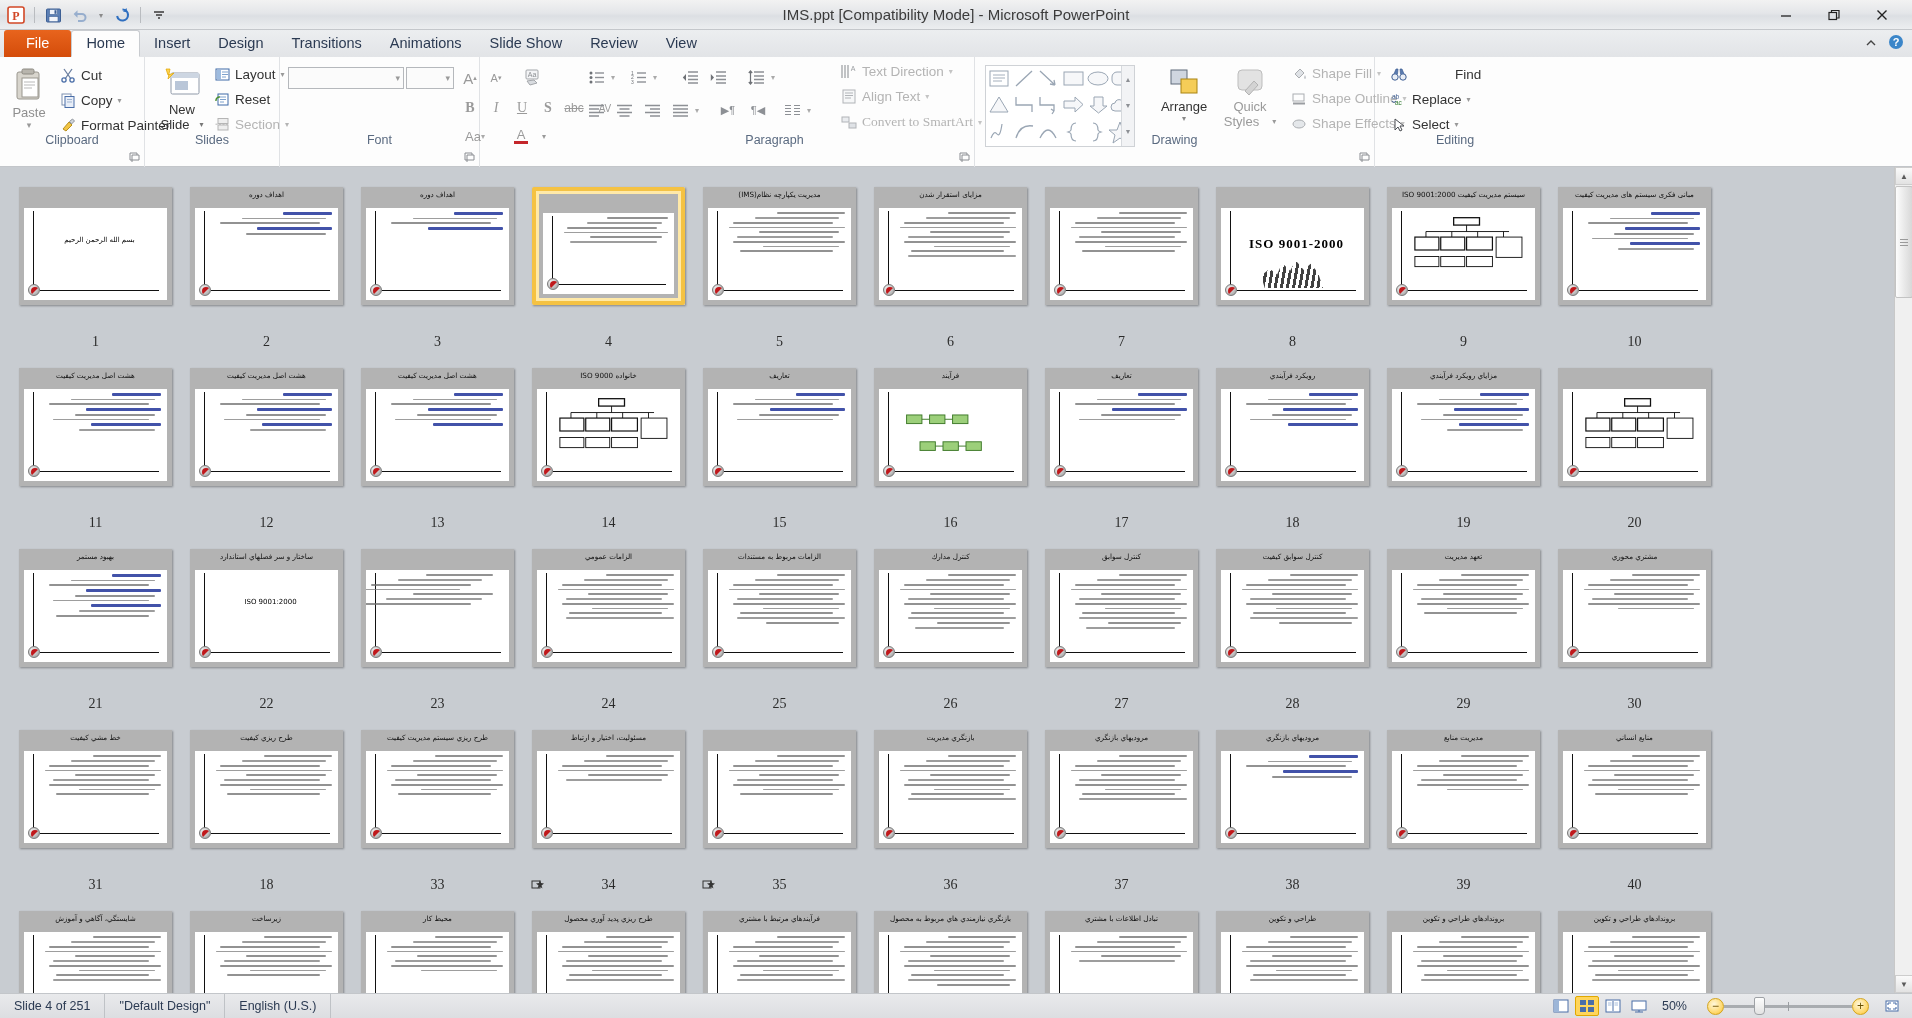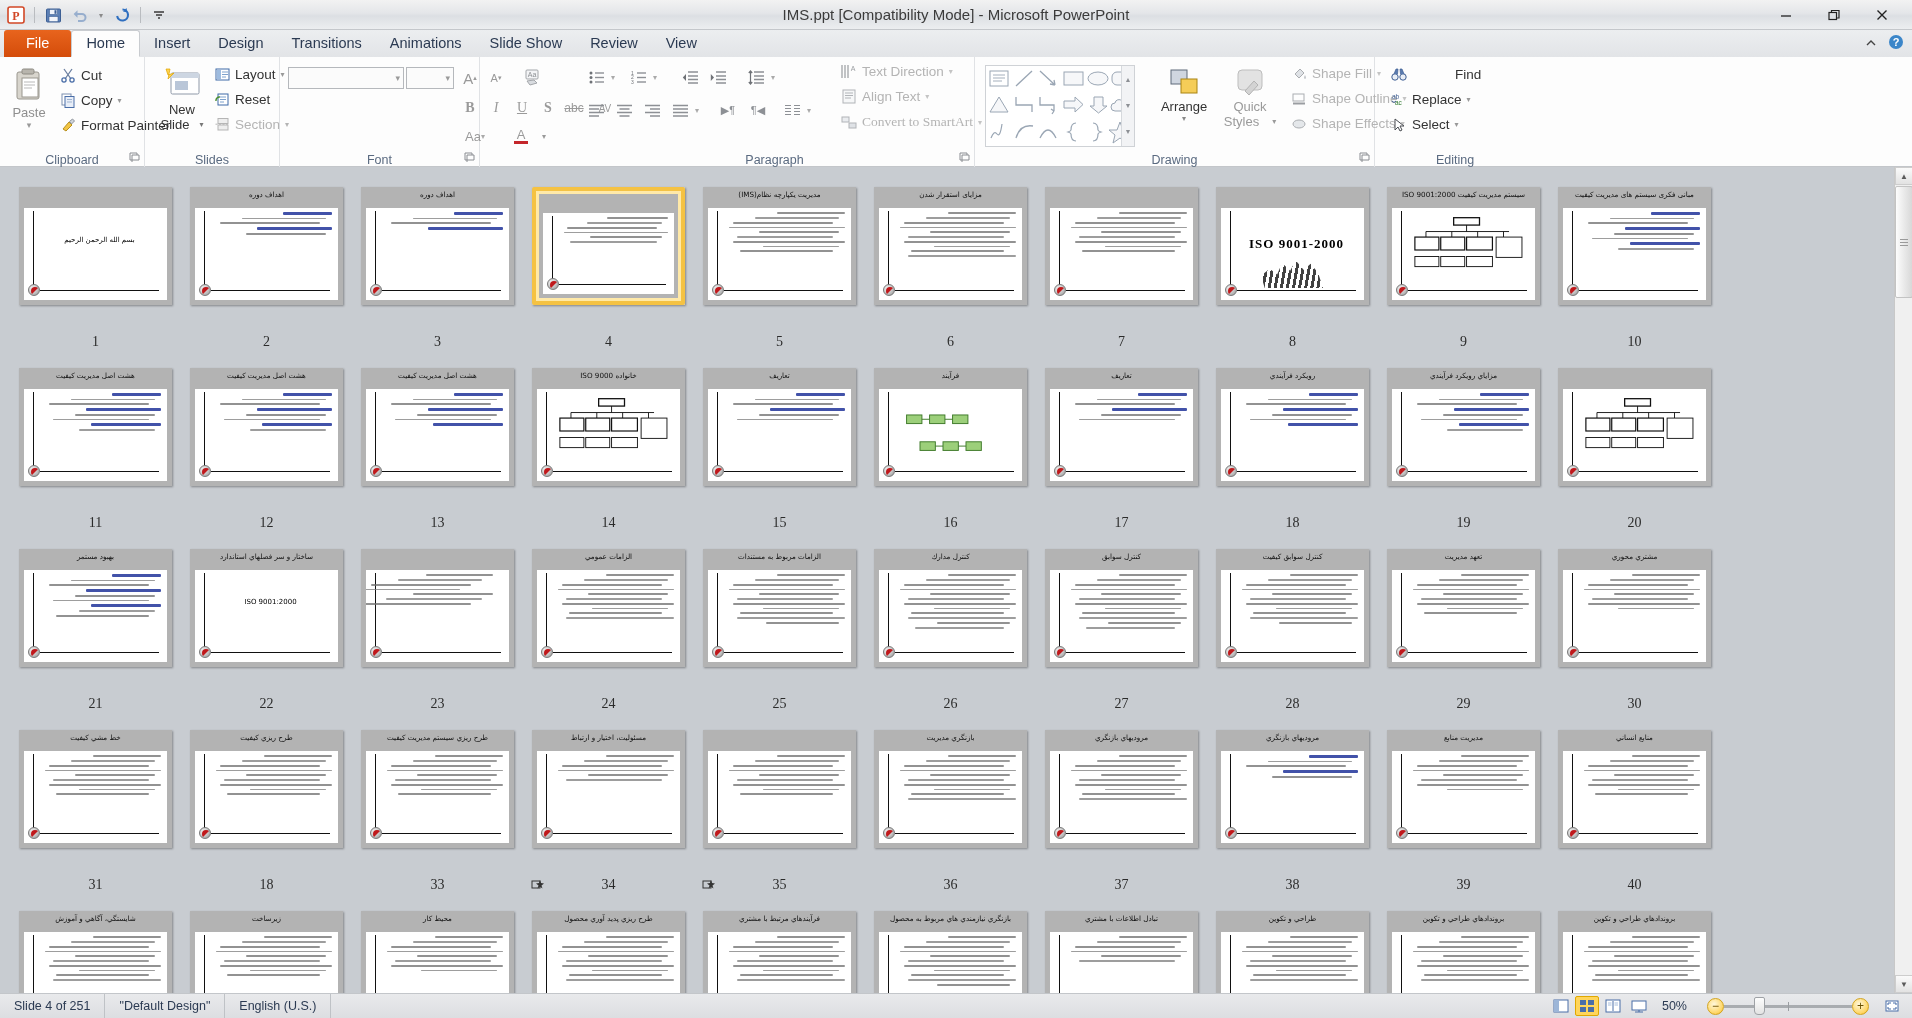--- a/index.html
+++ b/index.html
@@ -71,21 +71,21 @@
   #ribbon {
     position: absolute; top: 57px; left: 0; width: 1912px; height: 110px;
     background: #fdfdfd;
     border-bottom: 1px solid #c3c6ca;
   }
   .rgroup {
     position: absolute; top: 0; height: 110px;
     border-right: 1px solid #e0e2e5;
   }
   .rgroup-label {
-    position: absolute; bottom: 0; left: 0; width: 100%;
+    position: absolute; bottom: 20px; left: 0; width: 100%;
     text-align: center; font-size: 12.5px; color: #5a6a80;
   }
   .rgroup-dialog {
     position: absolute; bottom: 4px; right: 4px;
     width: 11px; height: 11px; font-size: 9px; color: #8a8d92;
   }
   .rbtn {
     display: flex; align-items: center; gap: 5px;
     font-size: 13.5px; color: #333; padding: 1px 4px;
     white-space: nowrap;

